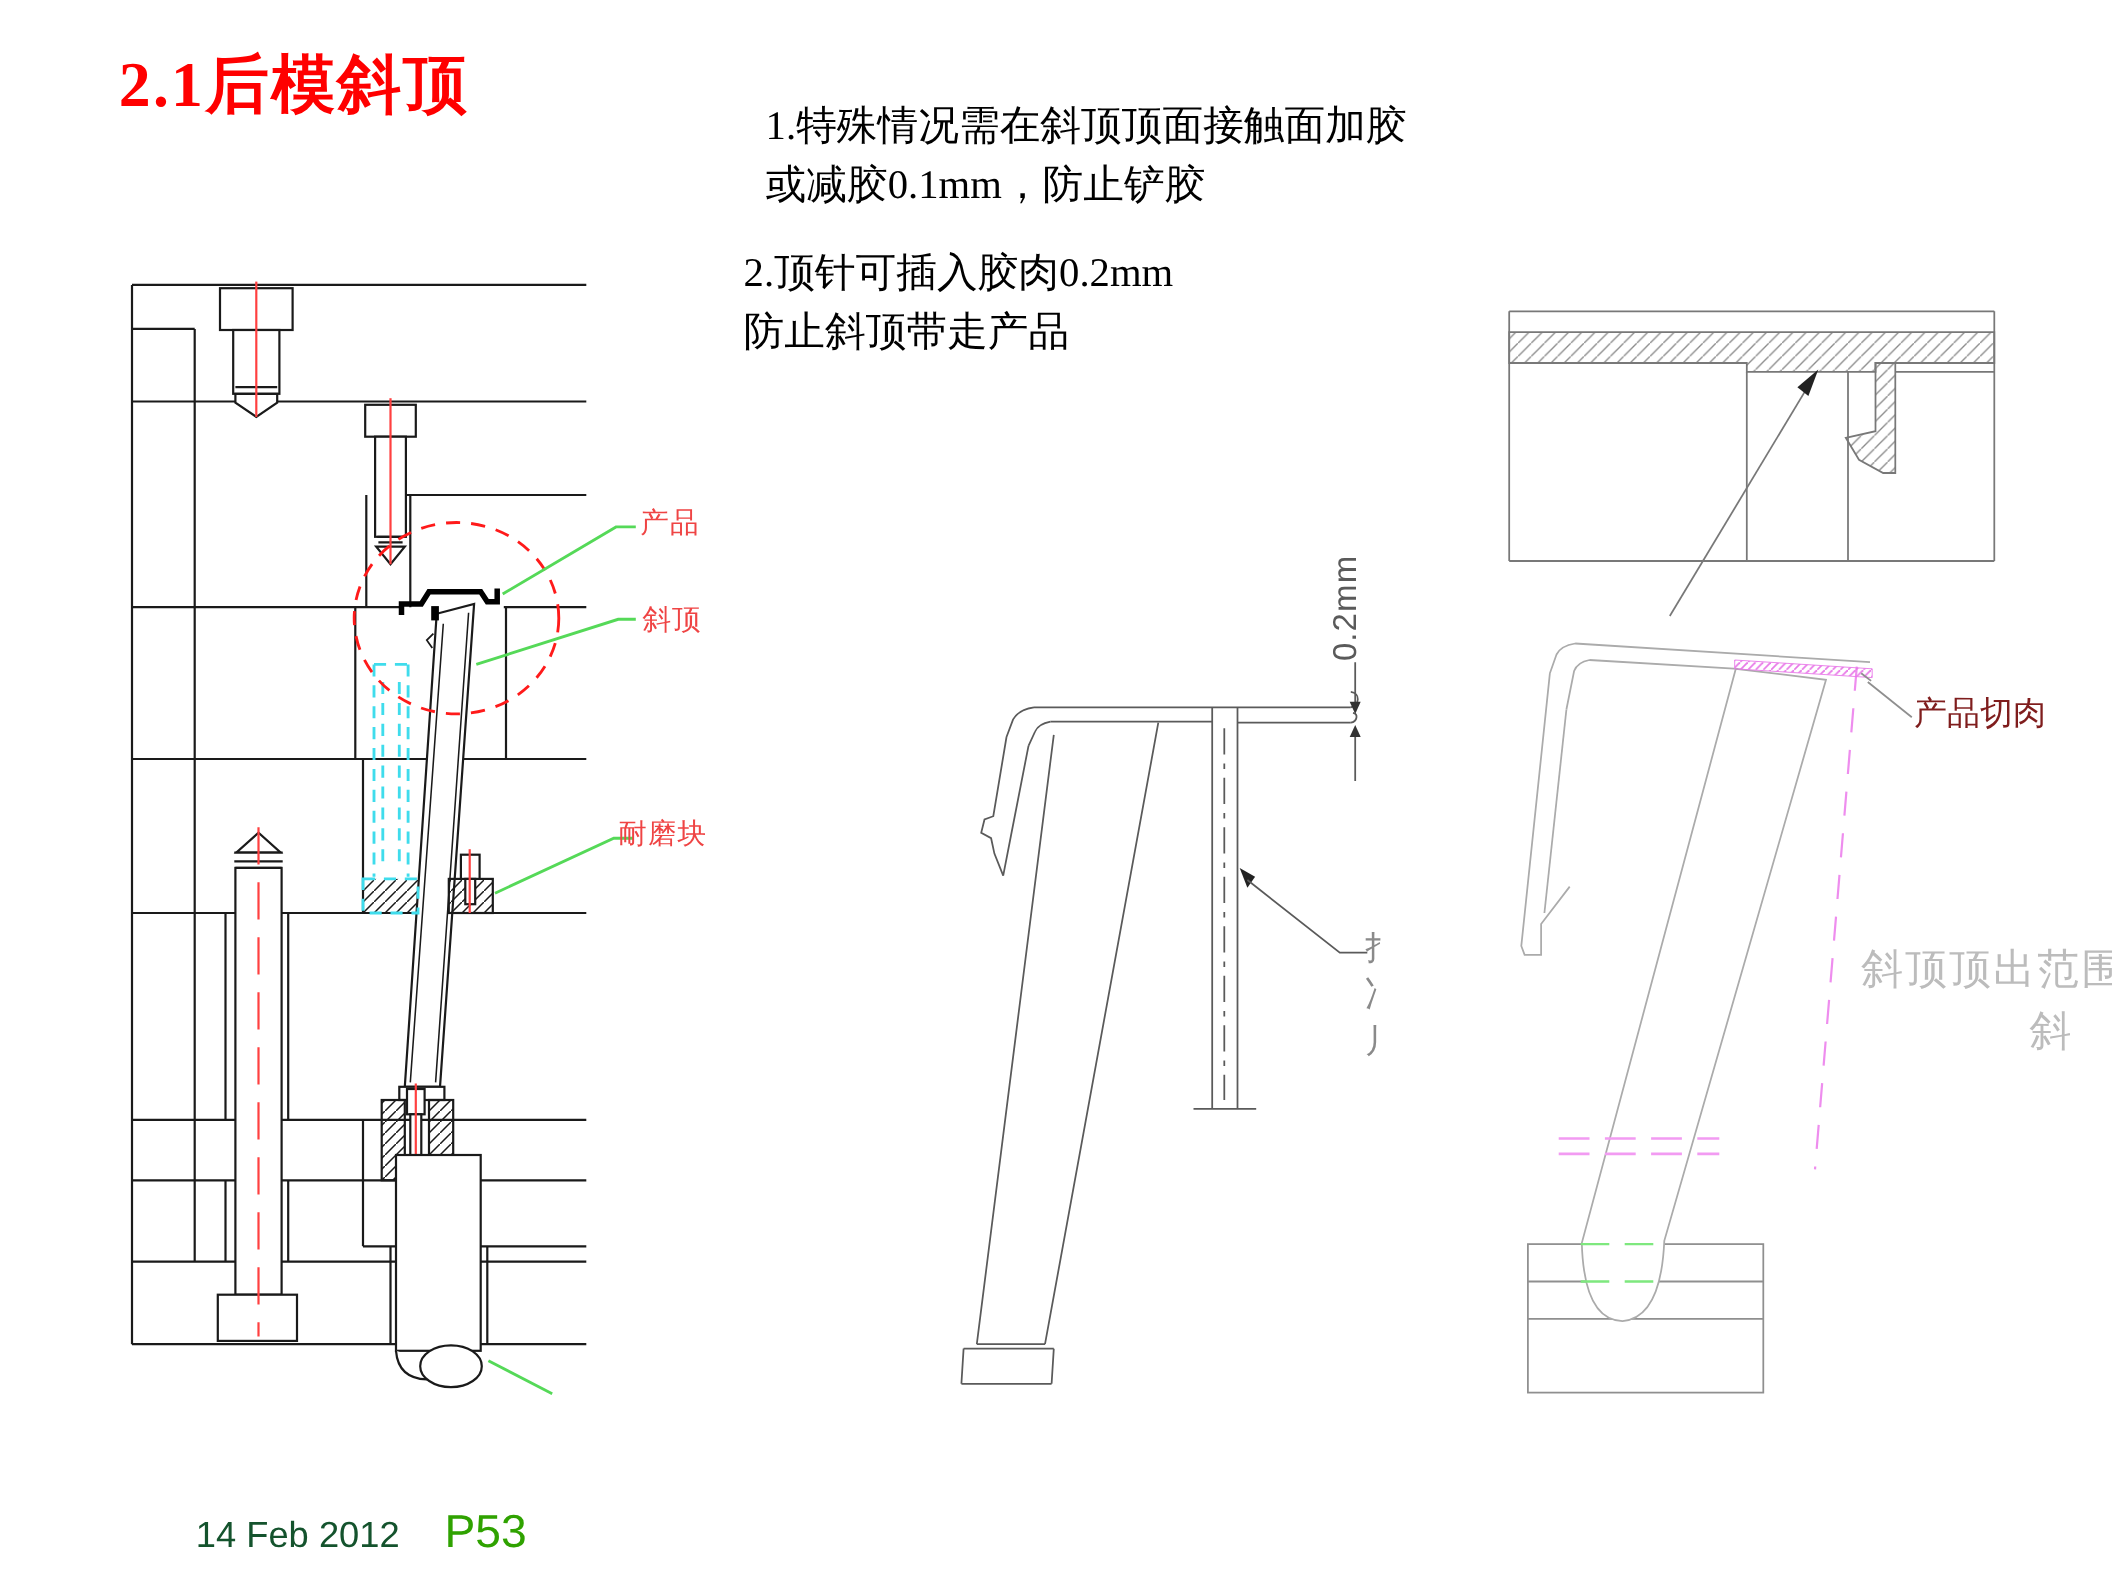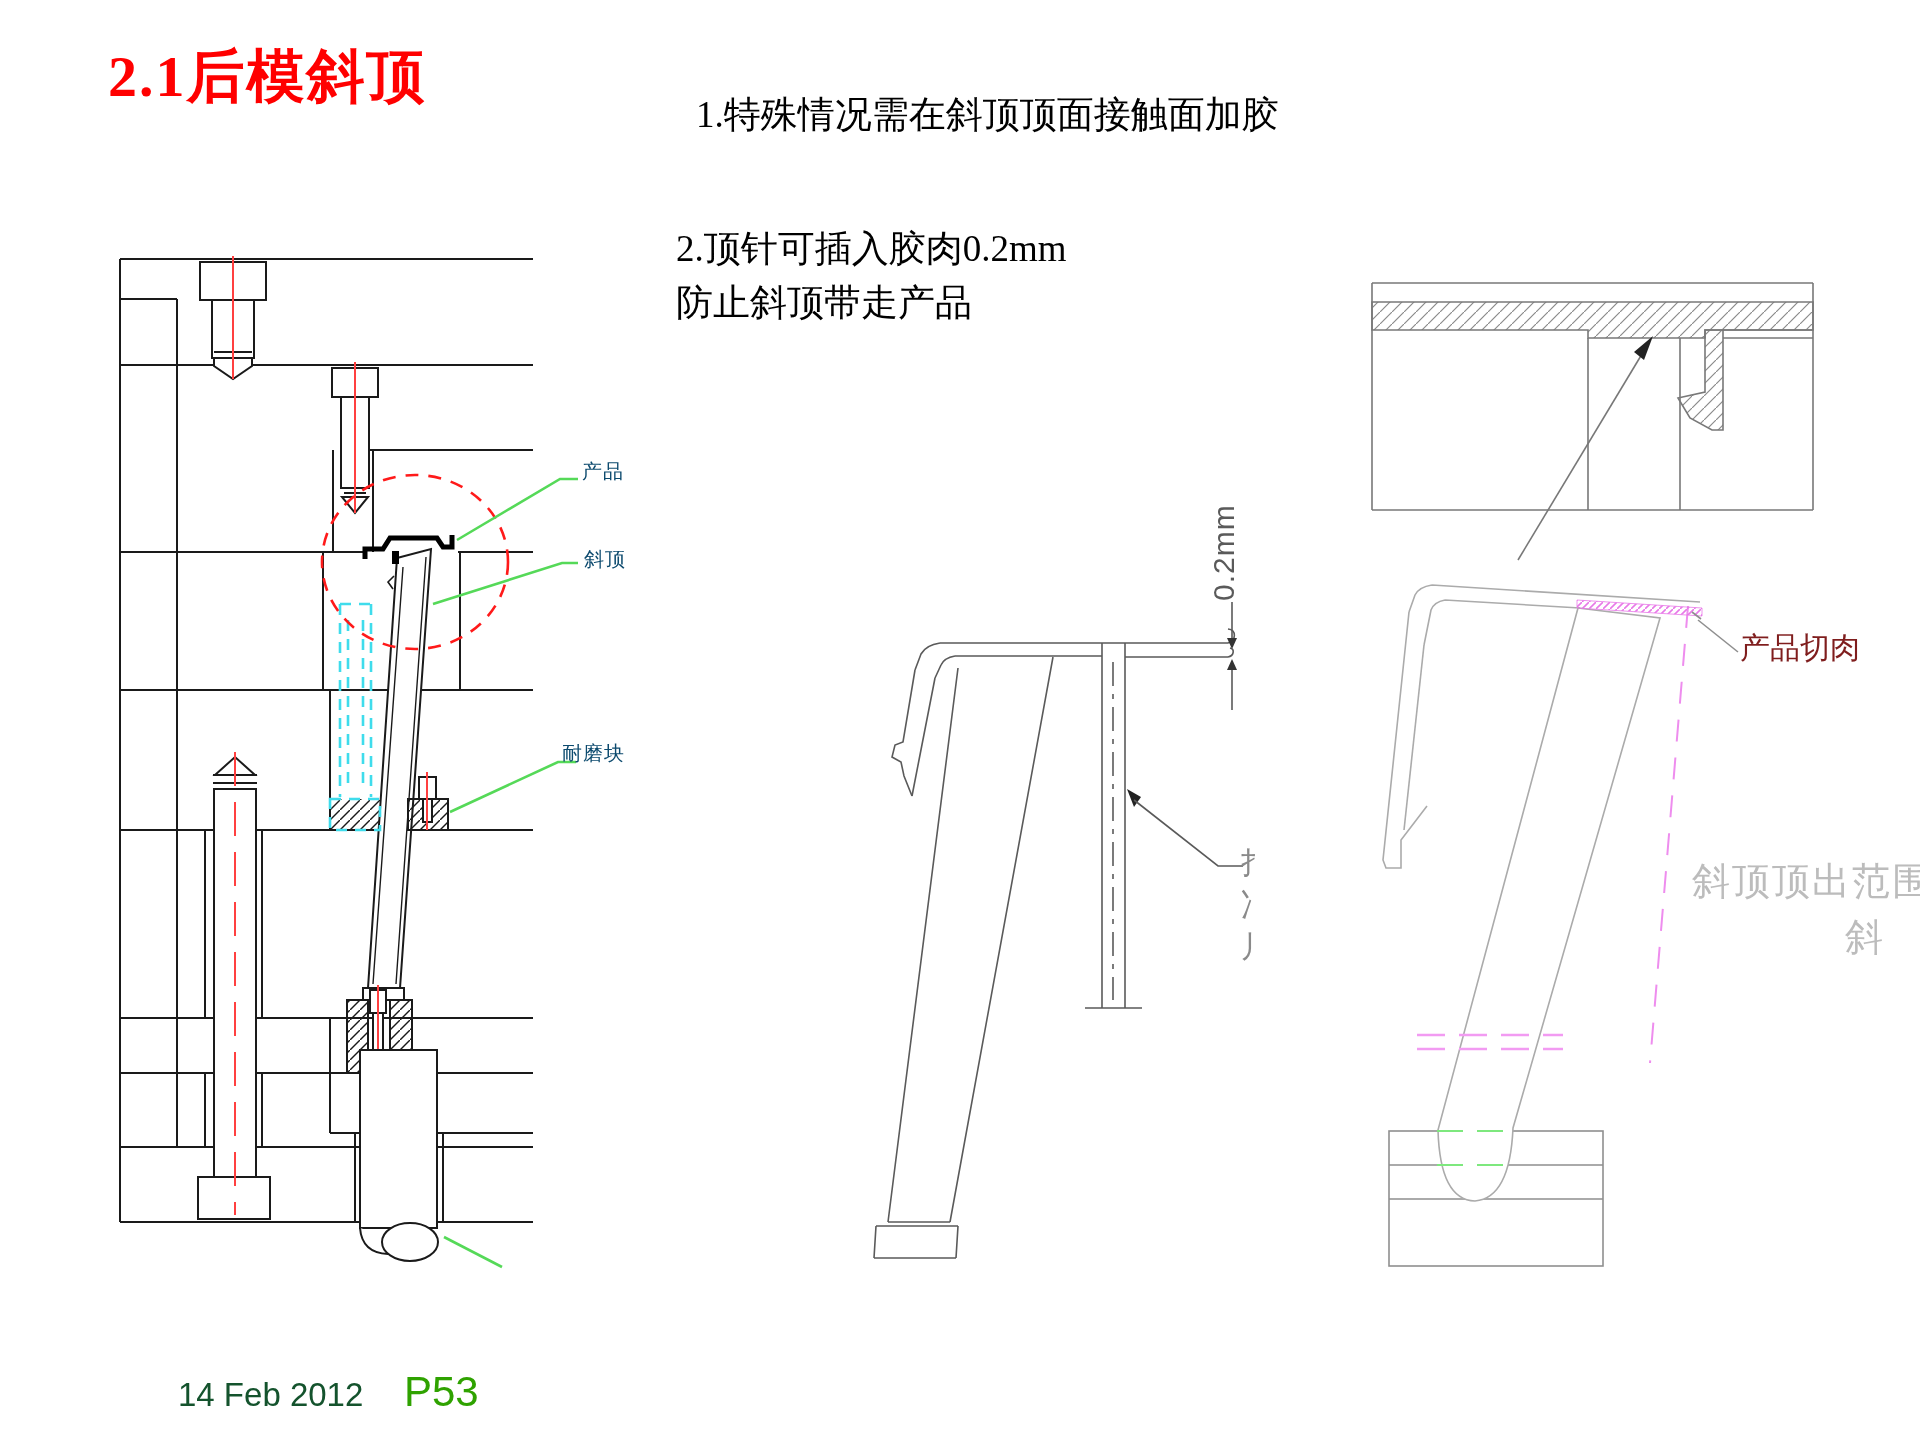--- a/index.html
+++ b/index.html
@@ -4,21 +4,21 @@
 <style>
   html,body{margin:0;padding:0;background:#fff;}
   #slide{position:relative;width:1920px;height:1440px;background:#ffffff;overflow:hidden;
          font-family:"Liberation Serif","DejaVu Serif",serif;}
   svg{position:absolute;left:0;top:0;}
   .abs{position:absolute;}
   #title{left:108px;top:38px;font-size:58px;font-weight:bold;color:#ff0000;letter-spacing:2px;}
   .note{left:676px;font-size:37px;color:#000;line-height:54px;white-space:nowrap;}
   #note1{top:88px;margin-left:20px;}
   #note2{top:222px;}
-  .greenlabel{font-size:20px;color:#0c4a6e;white-space:nowrap;letter-spacing:1px;}
+  .greenlabel{font-size:26px;color:#ef4444;white-space:nowrap;letter-spacing:1px;}
   #lbl-product{left:582px;top:458px;}
   #lbl-lifter{left:584px;top:546px;}
   #lbl-wear{left:562px;top:740px;}
   #dim02{left:1207px;top:601px;font-family:"Liberation Sans","DejaVu Sans",sans-serif;
          font-size:30px;color:#5a5a5a;transform:rotate(-90deg);transform-origin:left top;
          white-space:nowrap;letter-spacing:1px;}
   #clipped-frags{left:1240px;top:842px;width:18px;height:130px;overflow:hidden;
          color:#8a8a8a;font-size:30px;line-height:42px;text-align:left;}
   .graylabel{color:#9a9a9a;font-size:30px;white-space:nowrap;}
   #lbl-cut{left:1740px;top:628px;color:#7f1d1d;}
@@ -195,20 +195,21 @@
       <polygon points="1577,600 1702,608 1702,616 1577,608" fill="url(#hatchMag)" stroke="#e878e8" stroke-width="0.8"></polygon>
       <path d="M1692,612 l9,7 M1698,620 L1738,652" stroke="#8f8f8f"></path>
     </g>
   </g>
 </svg>
 
   <div id="title" class="abs">2.1后模斜顶</div>
 
   <div id="note1" class="abs note">
     <div>1.特殊情况需在斜顶顶面接触面加胶</div>
+    <div>或减胶0.1mm，防止铲胶</div>
   </div>
   <div id="note2" class="abs note">
     <div>2.顶针可插入胶肉0.2mm</div>
     <div>防止斜顶带走产品</div>
   </div>
 
   <div id="lbl-product" class="abs greenlabel">产品</div>
   <div id="lbl-lifter" class="abs greenlabel">斜顶</div>
   <div id="lbl-wear" class="abs greenlabel">耐磨块</div>
 

